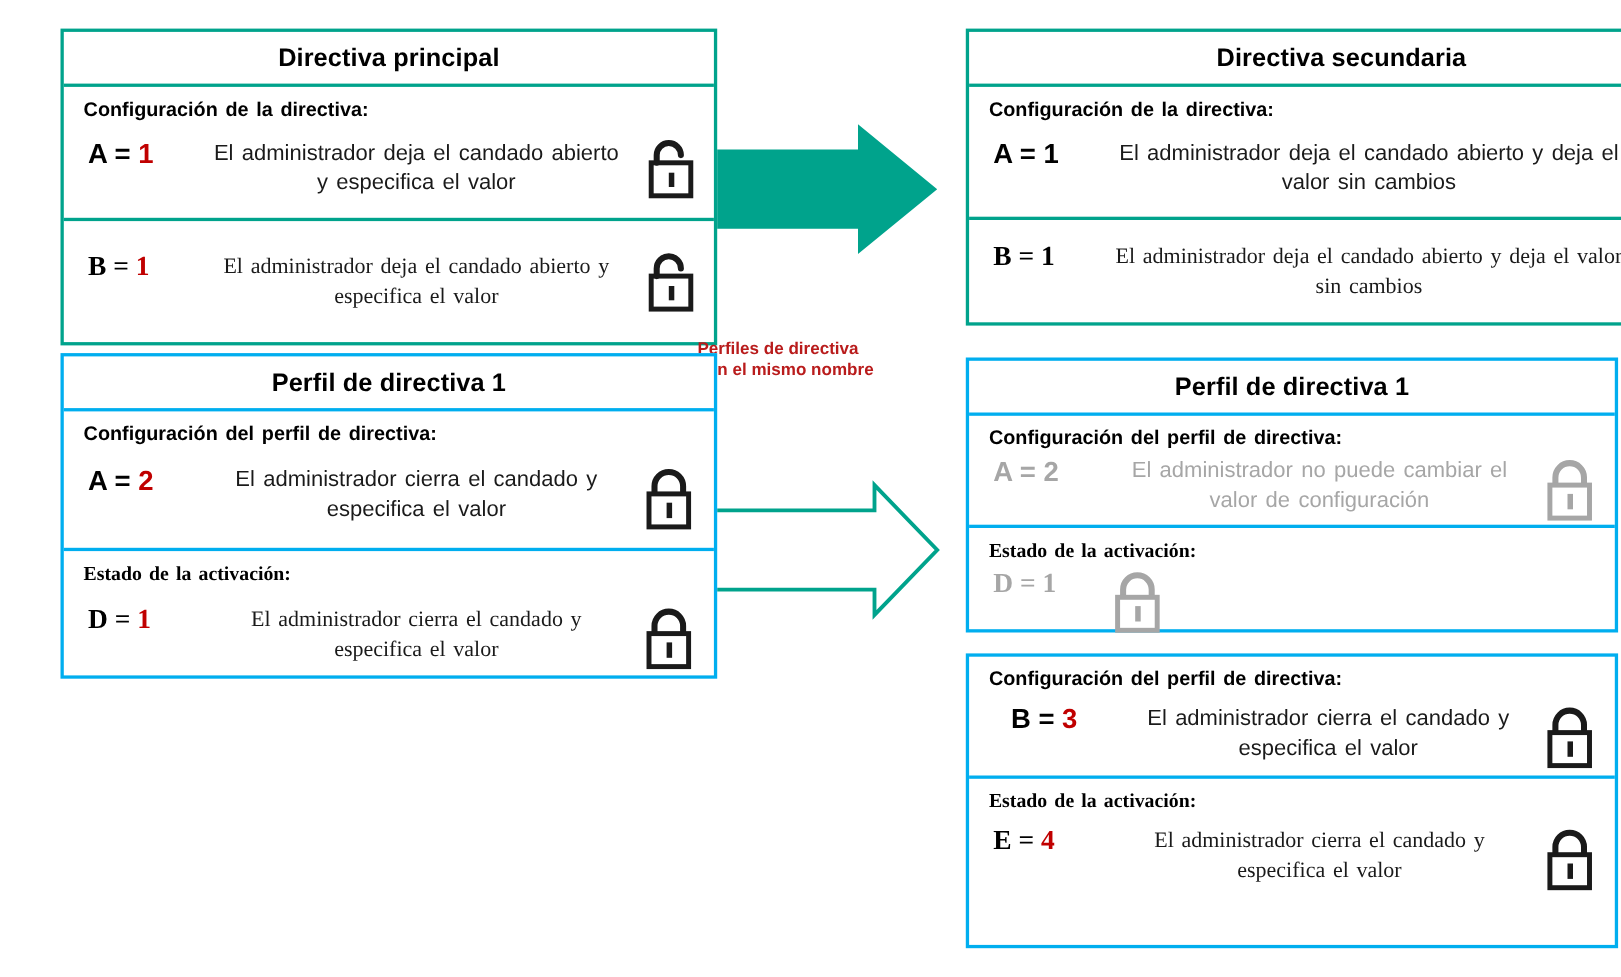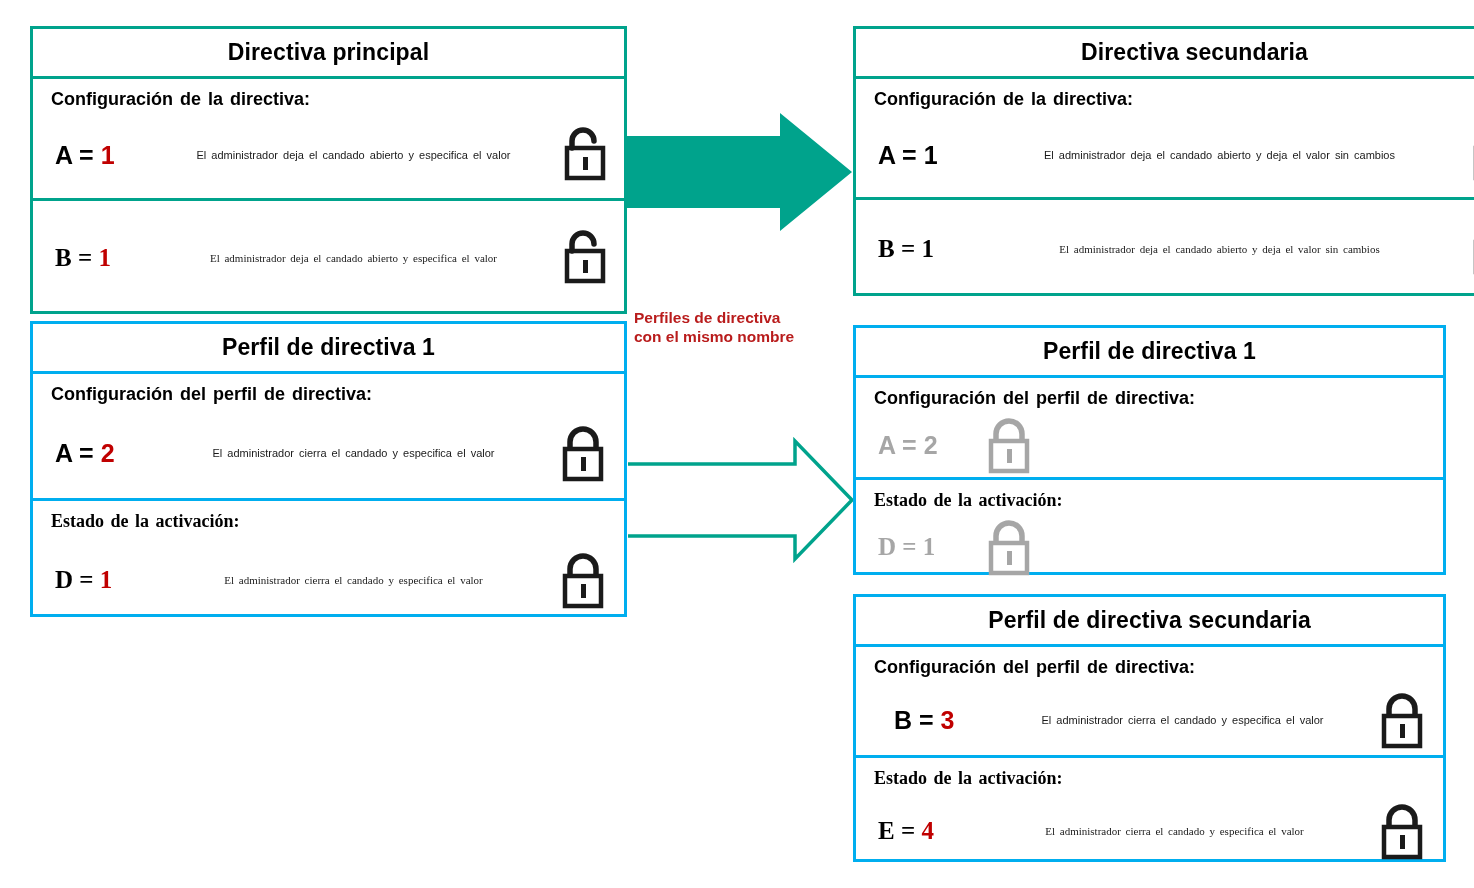--- a/index.html
+++ b/index.html
@@ -19,20 +19,21 @@
     background: #ffffff;
     overflow: hidden;
   }
 
   
   .panel {
     position: absolute;
     box-sizing: border-box;
     background: #ffffff;
     border: 3px solid #00a38c;
+    margin-left: 25px;
   }
   .panel.blue { border-color: #00aeef; }
 
   .panel-title {
     box-sizing: border-box;
     height: 50px;
     display: flex;
     align-items: center;
     justify-content: center;
     font-size: 23px;
@@ -58,21 +59,21 @@
     font-size: 18px;
     font-weight: bold;
     color: #000000;
     margin: 2px 0 0 18px;
     white-space: nowrap;
   }
   .section-label.sp { word-spacing: 2px; }
 
   .row {
     display: flex;
-    align-items: center;
+    align-items: flex-start;
     width: 100%;
     box-sizing: border-box;
     padding: 0 10px 0 0;
   }
 
   .kv {
     flex: 0 0 auto;
     font-size: 25px;
     font-weight: bold;
     color: #000000;
@@ -80,21 +81,21 @@
     padding-left: 22px;
     min-width: 100px;
   }
   .kv .val { color: #c00000; }
   .kv.plain .val { color: #000000; }
   .kv.muted, .kv.muted .val { color: #a6a6a6; }
 
   .desc {
     flex: 1 1 auto;
     text-align: center;
-    font-size: 11px;
+    font-size: 20px;
     line-height: 1.35;
     color: #1a1a1a;
     word-spacing: 2px;
     padding: 0 6px;
   }
   .desc.muted { color: #a6a6a6; }
 
   .lock {
     flex: 0 0 auto;
     width: 62px;
@@ -249,20 +250,21 @@
 
   <div class="panel blue" style="left:853px; top:325px; width:593px; height:250px;">
     <div class="panel-title">Perfil de directiva 1</div>
 
     <div class="section" style="height:99px;">
       <div class="section-label sp">Configuración  del perfil  de directiva:</div>
       <div class="row" style="margin-top:6px;">
         <div class="kv muted">
           <span>A = </span><span class="val">2</span>
         </div>
+        <div class="desc muted">El administrador  no puede  cambiar  el valor  de configuración</div>
         <div class="lock">
           <svg width="52" height="60" viewBox="0 0 52 60" aria-hidden="true">
             <path d="M13 26 L13 19 A13 13 0 0 1 39 19 L39 26" fill="none" stroke="#a6a6a6" stroke-width="5.5"></path>
             <rect x="8" y="26" width="36" height="30" fill="none" stroke="#a6a6a6" stroke-width="4.5"></rect>
             <rect x="24" y="34" width="5" height="14" fill="#a6a6a6"></rect>
           </svg>
         </div>
       </div>
     </div>
 
@@ -277,21 +279,20 @@
             <path d="M13 26 L13 19 A13 13 0 0 1 39 19 L39 26" fill="none" stroke="#a6a6a6" stroke-width="5.5"></path>
             <rect x="8" y="26" width="36" height="30" fill="none" stroke="#a6a6a6" stroke-width="4.5"></rect>
             <rect x="24" y="34" width="5" height="14" fill="#a6a6a6"></rect>
           </svg>
         </div>
       </div>
     </div>
   </div>
 
   <div class="panel blue" style="left:853px; top:594px; width:593px; height:268px;">
-    <div class="panel-title">Perfil de directiva secundaria</div>
 
     <div class="section" style="height:108px;">
       <div class="section-label sp">Configuración  del perfil  de directiva:</div>
       <div class="row" style="margin-top:12px;padding-left:16px;">
         <div class="kv">
           <span>B = </span><span class="val">3</span>
         </div>
         <div class="desc">El administrador  cierra el candado  y especifica el valor</div>
         <div class="lock">
           <svg width="52" height="60" viewBox="0 0 52 60" aria-hidden="true">

